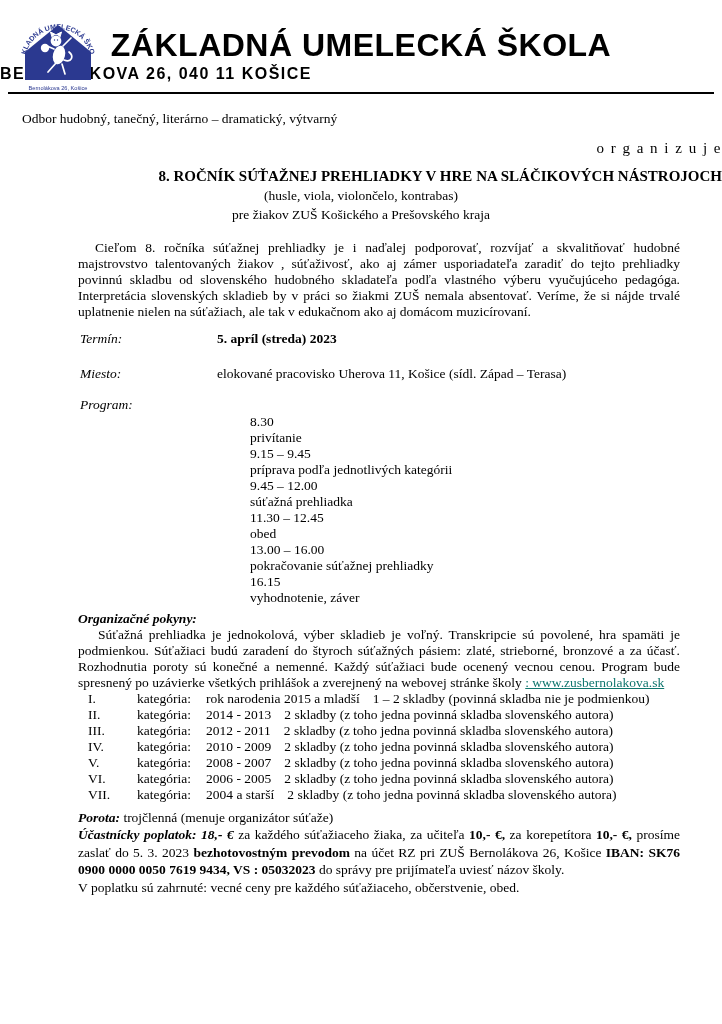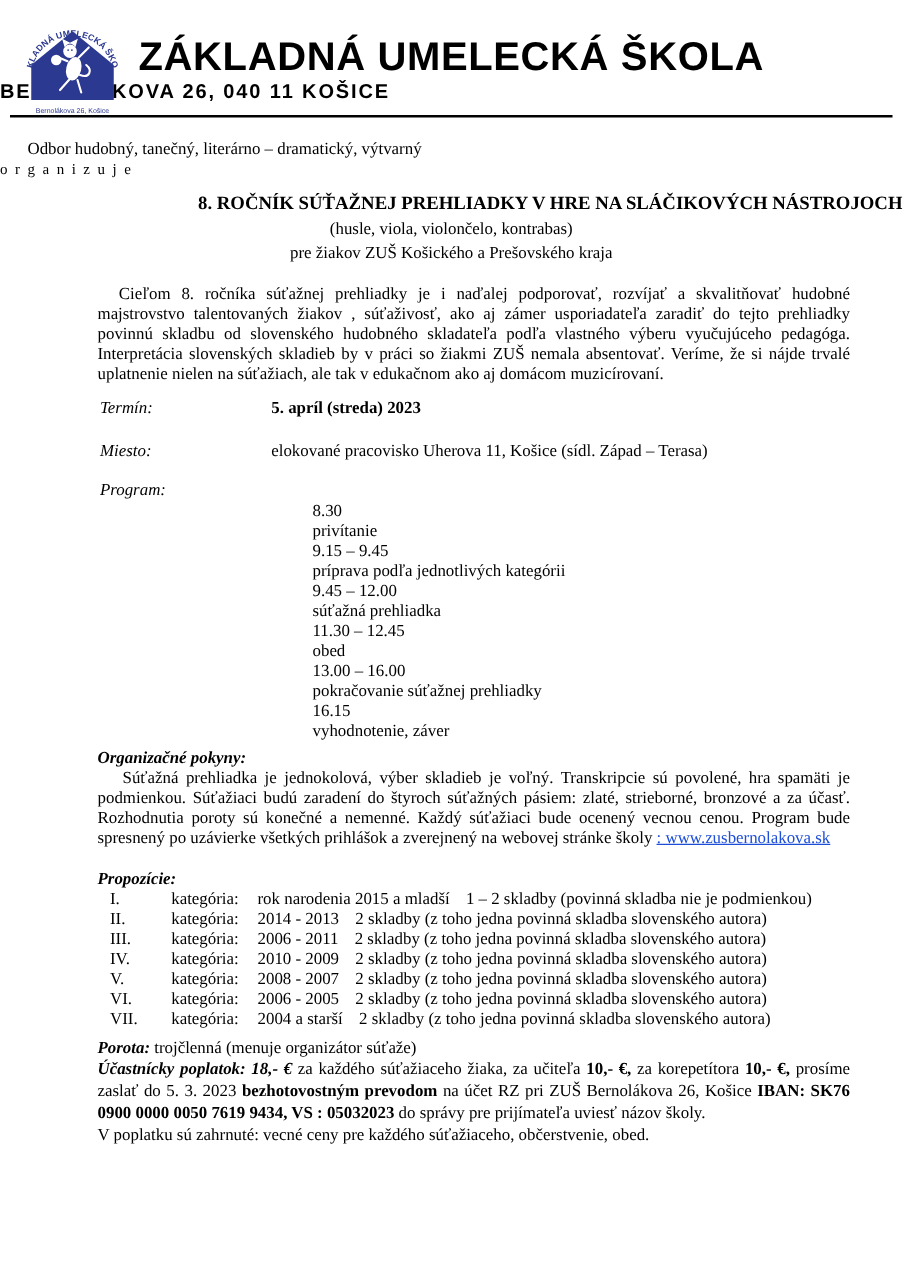--- a/index.html
+++ b/index.html
@@ -15,42 +15,42 @@
     text-align:center;font-family:"Liberation Sans",sans-serif;font-weight:bold;
     font-size:32px;line-height:34px;letter-spacing:.5px;white-space:nowrap;
   }
   .school-address{
     text-align:left;font-family:"Liberation Sans",sans-serif;font-weight:bold;
     font-size:16px;line-height:19px;letter-spacing:1.5px;margin-top:2px;
   }
   .rule{border:none;border-top:2.5px solid #000;margin:9px 8px 0 8px;}
   
   .dept{margin:17px 0 0 22px;}
-  .organizes{text-align:left;font-size:12px;letter-spacing:1.5px;}
+  .organizes{text-align:right;margin-top:13px;font-size:15px;letter-spacing:1.5px;}
   .t-main{text-align:right;font-weight:bold;font-size:15px;line-height:20px;margin-top:10px;}
   .t-sub{text-align:center;font-size:13.5px;line-height:19px;}
   .t-sub2{text-align:center;font-weight:normal;font-size:13.5px;line-height:19px;}
   .intro{margin:16px 42px 0 78px;text-align:justify;text-indent:17px;}
   
   .info-row{display:flex;margin-left:80px;}
   .info-row.r1{margin-top:11px;}
   .info-row.r2{margin-top:19px;}
   .info-row.r3{margin-top:15px;}
   .info-label{width:137px;font-style:italic;flex:none;}
   .info-value{flex:1;}
   .bold{font-weight:bold;}
   
   .sched{margin:1px 0 0 250px;}
   .s-row{display:flex;flex-direction:column;}
   .s-time{width:84px;flex:none;}
   
   .sec-head{margin:5px 0 0 78px;font-weight:bold;font-style:italic;}
   .sec-head.gap{margin-top:17px;}
   .body-just{margin:0 42px 0 78px;text-align:justify;text-indent:20px;}
-  .link{text-decoration:underline;color:#1d4ed8;}
+  .link{text-decoration:underline;color:#0f766e;}
   
   .prop-row{display:flex;margin:0 30px 0 88px;}
   .p-num{width:49px;flex:none;}
   .p-kat{width:69px;flex:none;}
   .p-range{margin-right:13px;white-space:nowrap;}
   .p-works{flex:1;white-space:nowrap;}
   
   .porota{margin:7px 42px 0 78px;}
   .bi{font-weight:bold;font-style:italic;}
   .fees{margin:0 42px 0 78px;text-align:justify;line-height:17.5px;}
@@ -145,41 +145,40 @@
 
       <div class="s-row">
         <span class="s-time">16.15</span>
         <span class="s-desc">vyhodnotenie, záver</span>
       </div>
     </div>
 
   <div class="sec-head">Organizačné pokyny:</div>
   <div class="body-just"><span>Súťažná prehliadka je jednokolová, výber skladieb je voľný. Transkripcie sú povolené, hra spamäti je podmienkou. Súťažiaci budú zaradení do štyroch súťažných pásiem: zlaté, strieborné, bronzové a za účasť. Rozhodnutia poroty sú konečné a nemenné. Každý súťažiaci bude ocenený vecnou cenou. Program bude spresnený po uzávierke všetkých prihlášok a zverejnený na webovej stránke školy </span><span class="link">: www.zusbernolakova.sk</span></div>
 
-  <div class="sec-head gap">Propozície:</div>
   <div>
 
       <div class="prop-row">
         <span class="p-num">I.</span>
         <span class="p-kat">kategória:</span>
         <span class="p-range">rok narodenia 2015 a mladší</span>
         <span class="p-works">1 – 2 skladby (povinná skladba nie je podmienkou)</span>
       </div>
 
       <div class="prop-row">
         <span class="p-num">II.</span>
         <span class="p-kat">kategória:</span>
         <span class="p-range">2014 - 2013</span>
         <span class="p-works">2 skladby (z toho jedna povinná skladba slovenského autora)</span>
       </div>
 
       <div class="prop-row">
         <span class="p-num">III.</span>
         <span class="p-kat">kategória:</span>
-        <span class="p-range">2006 - 2011</span>
+        <span class="p-range">2012 - 2011</span>
         <span class="p-works">2 skladby (z toho jedna povinná skladba slovenského autora)</span>
       </div>
 
       <div class="prop-row">
         <span class="p-num">IV.</span>
         <span class="p-kat">kategória:</span>
         <span class="p-range">2010 - 2009</span>
         <span class="p-works">2 skladby (z toho jedna povinná skladba slovenského autora)</span>
       </div>
 

